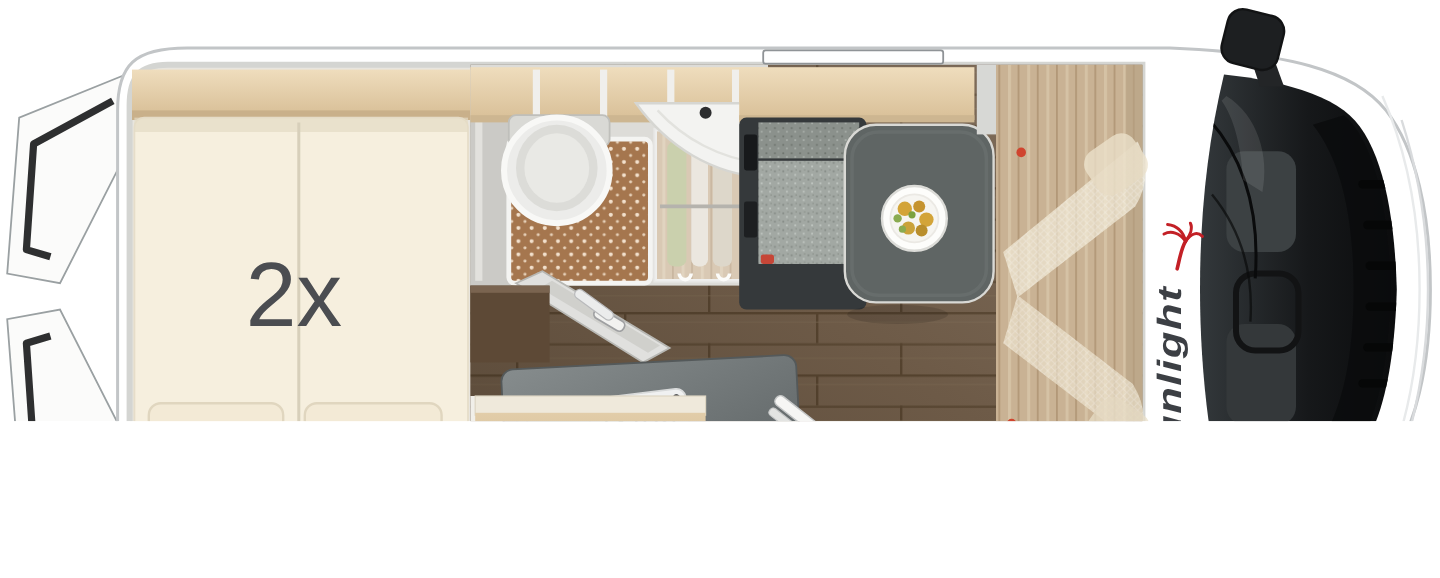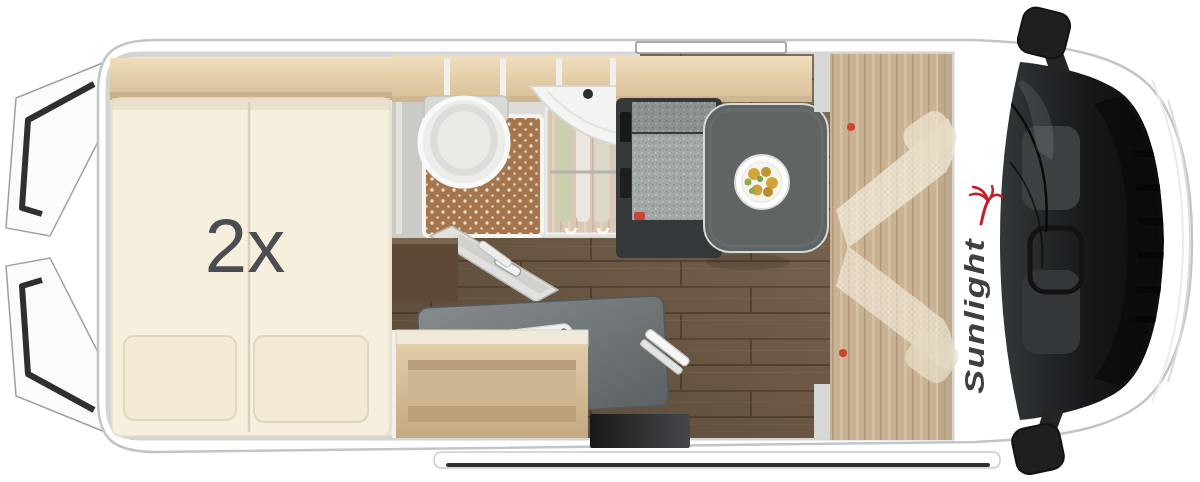--- a/index.html
+++ b/index.html
@@ -1,16 +1,16 @@
 <!DOCTYPE html>
 <html><head>
 <meta charset="utf-8">
 <style>
   html,body{margin:0;padding:0;background:#ffffff;}
-  .stage{position:relative;width:1200px;height:482px;background:#ffffff;overflow:hidden;
+  .stage{position:relative;width:1200px;height:351px;background:#ffffff;overflow:hidden;
          font-family:"Liberation Sans",sans-serif;text-align:right;}
   svg{display:block;}
   text{font-family:"Liberation Sans",sans-serif;}
 </style>
 </head>
 <body>
 
 <div class="stage">
 <svg width="1200" height="482" viewBox="0 0 1200 482">
   <defs>

